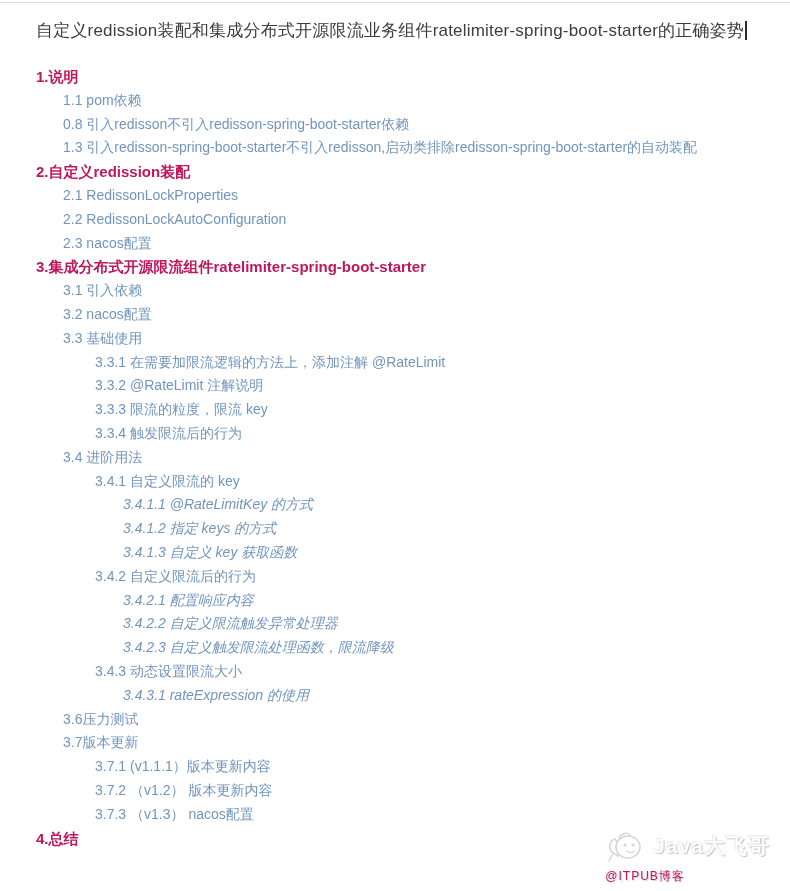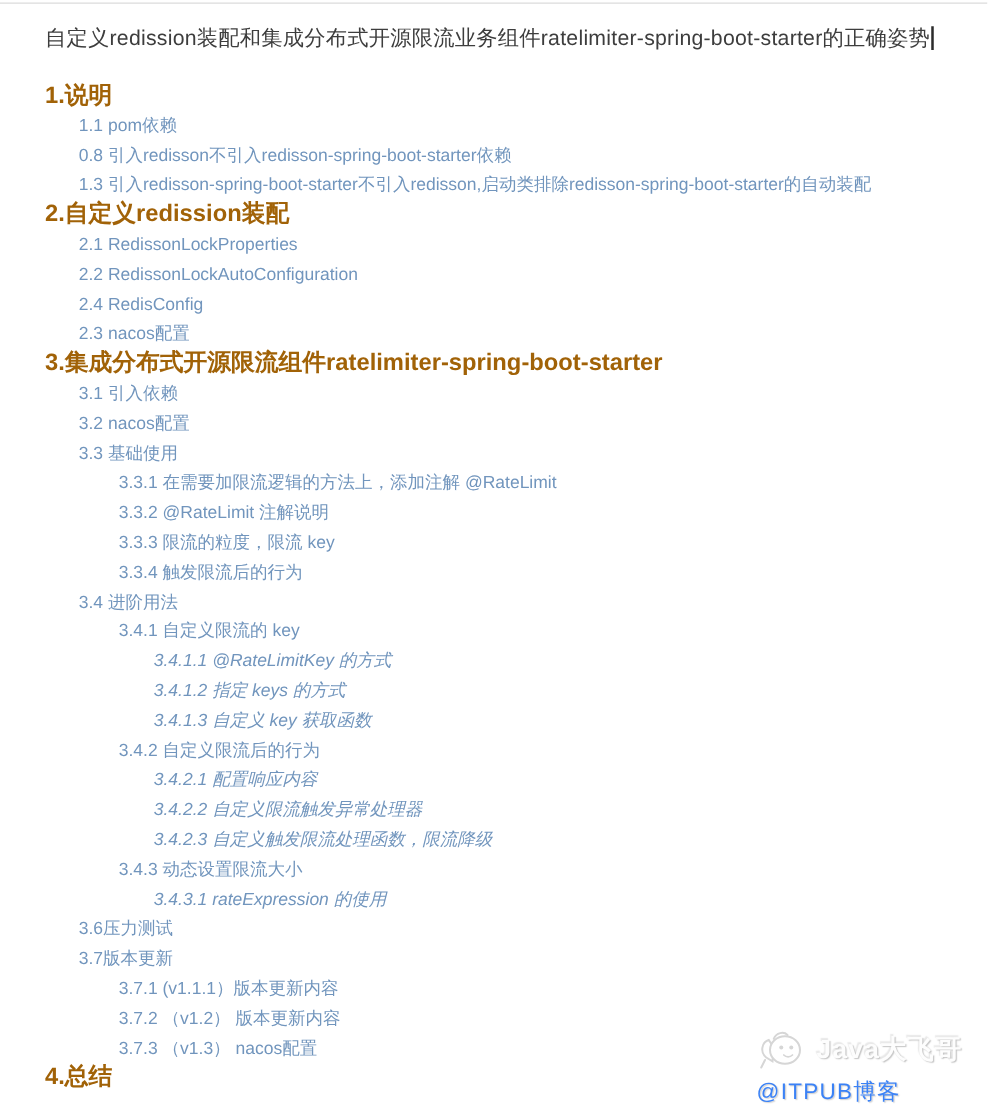--- a/index.html
+++ b/index.html
@@ -38,23 +38,23 @@
   }
   .toc-item {
     font-size: 14px;
     line-height: 23.8px;
     height: 23.8px;
     color: #7195bd;
     white-space: nowrap;
     cursor: pointer;
   }
   .toc-heading {
-    color: #a16207;
+    color: #be185d;
     font-weight: 700;
-    font-size: 19px;
+    font-size: 15px;
   }
   .lvl-1 { padding-left: 0; }
   .lvl-2 { padding-left: 27px; }
   .lvl-3 { padding-left: 59px; }
   .lvl-4 { padding-left: 87px; font-style: italic; }
 
   .watermark {
     position: absolute;
     right: 20px;
     bottom: 6px;
@@ -69,43 +69,42 @@
   .wm-icon svg { display: block; }
   .wm-name {
     font-size: 21px;
     font-weight: 700;
     color: #fdfdfd;
     text-shadow: 1px 1px 1px #c4c4c4, -1px -1px 1px #e8e8e8;
     letter-spacing: 1px;
   }
   .wm-site {
     margin-top: 1px;
-    font-size: 18px;
-    color: #3b82f6;
+    font-size: 12px;
+    color: #be185d;
     text-shadow: 1px 1px 1px #cfcfcf;
     letter-spacing: 1px;
   }
 </style>
 </head>
 <body>
 
 <div class="top-hairline"></div>
 
 <div class="content">
   <div class="doc-title"><span>自定义redission装配和集成分布式开源限流业务组件ratelimiter-spring-boot-starter的正确姿势</span><span class="cursor"></span></div>
 
   <div class="toc">
       <div class="toc-item lvl-1 toc-heading">1.说明</div>
       <div class="toc-item lvl-2">1.1 pom依赖</div>
       <div class="toc-item lvl-2">0.8 引入redisson不引入redisson-spring-boot-starter依赖</div>
       <div class="toc-item lvl-2">1.3 引入redisson-spring-boot-starter不引入redisson,启动类排除redisson-spring-boot-starter的自动装配</div>
       <div class="toc-item lvl-1 toc-heading">2.自定义redission装配</div>
       <div class="toc-item lvl-2">2.1 RedissonLockProperties</div>
       <div class="toc-item lvl-2">2.2 RedissonLockAutoConfiguration</div>
-      <div class="toc-item lvl-2">2.4 RedisConfig</div>
       <div class="toc-item lvl-2">2.3 nacos配置</div>
       <div class="toc-item lvl-1 toc-heading">3.集成分布式开源限流组件ratelimiter-spring-boot-starter</div>
       <div class="toc-item lvl-2">3.1 引入依赖</div>
       <div class="toc-item lvl-2">3.2 nacos配置</div>
       <div class="toc-item lvl-2">3.3 基础使用</div>
       <div class="toc-item lvl-3">3.3.1 在需要加限流逻辑的方法上，添加注解 @RateLimit</div>
       <div class="toc-item lvl-3">3.3.2 @RateLimit 注解说明</div>
       <div class="toc-item lvl-3">3.3.3 限流的粒度，限流 key</div>
       <div class="toc-item lvl-3">3.3.4 触发限流后的行为</div>
       <div class="toc-item lvl-2">3.4 进阶用法</div>

